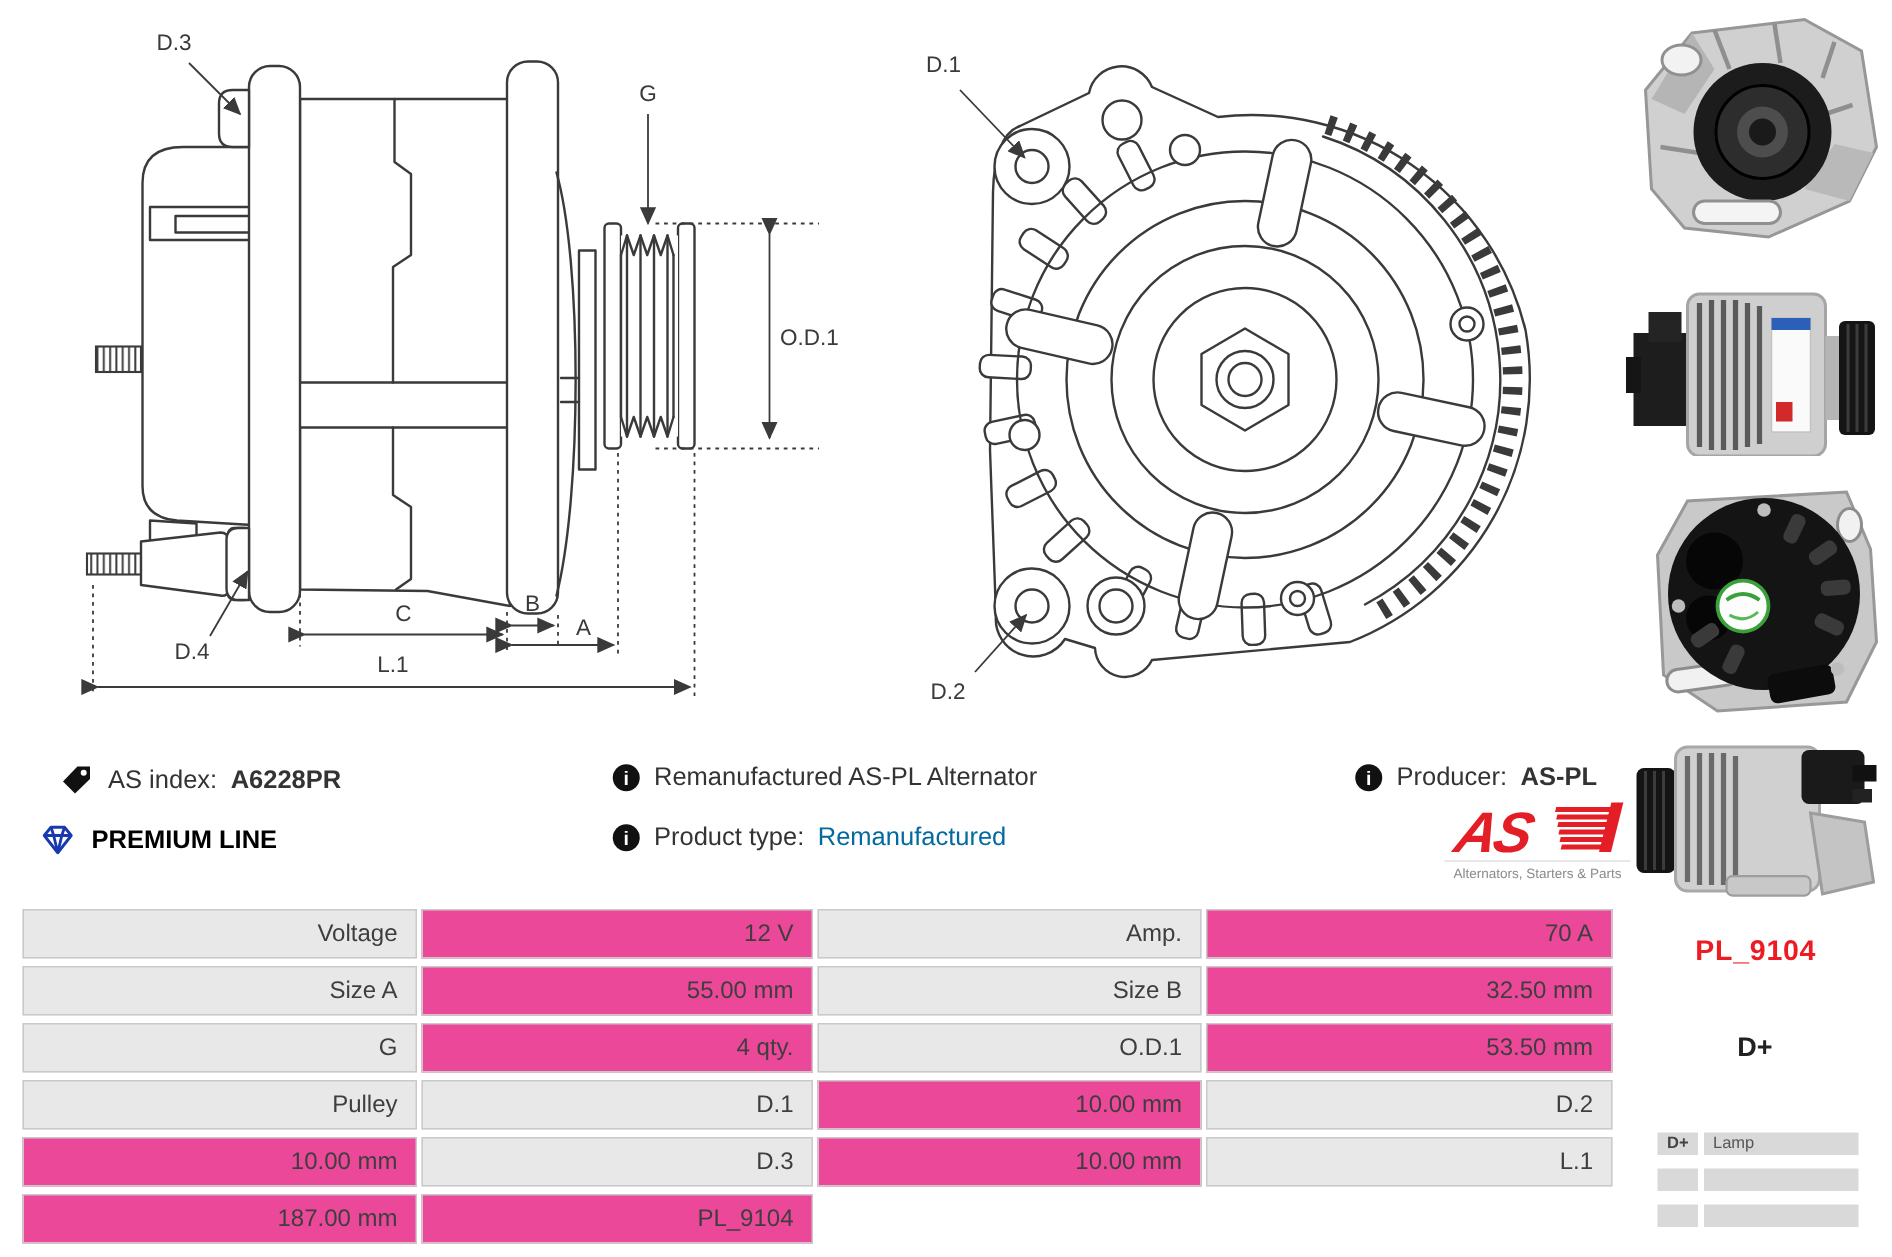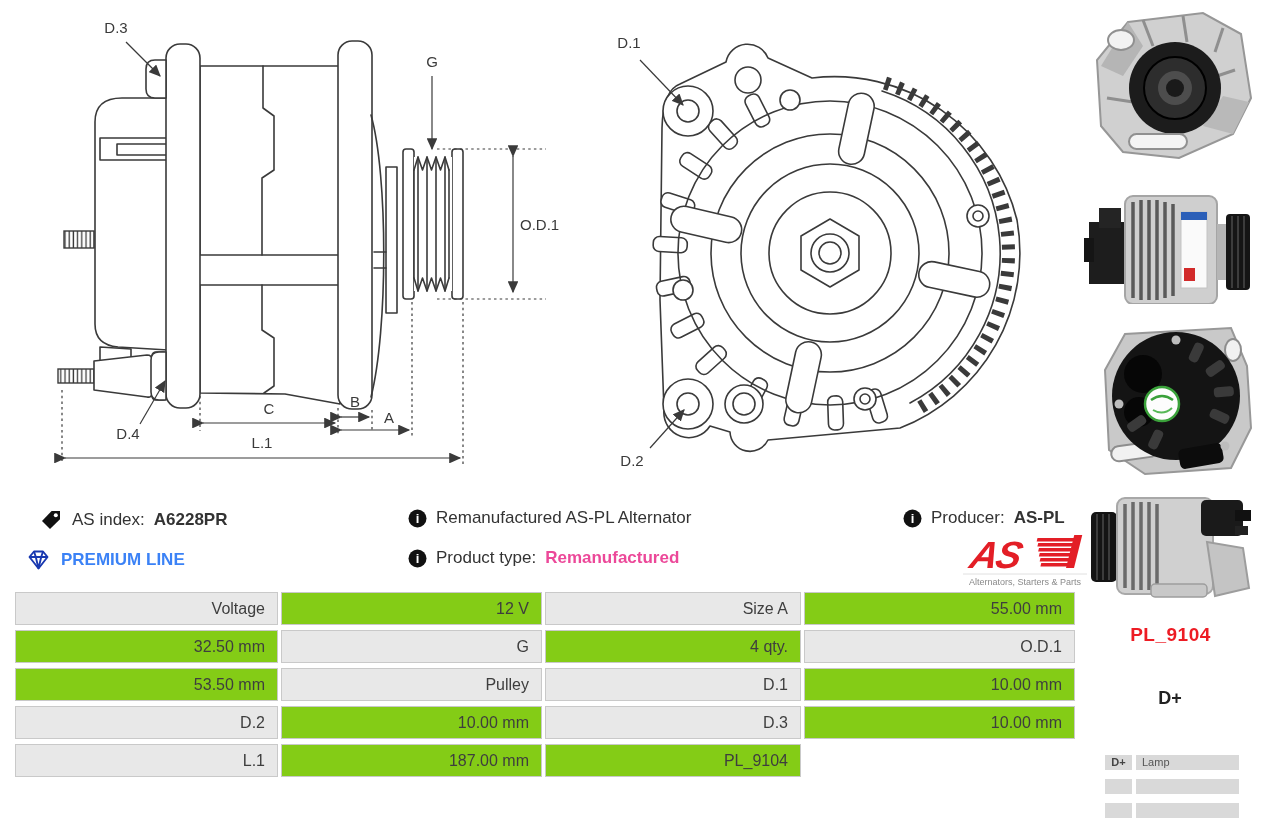--- a/index.html
+++ b/index.html
@@ -16,34 +16,34 @@
   .dim{stroke:#3a3a3a;stroke-width:1.2;fill:none;}
   .dot{stroke:#3a3a3a;stroke-width:1.2;stroke-dasharray:2.5 3.2;fill:none;}
   .dlab{font-size:15px;fill:#3a3a3a;}
 
   
   .photo{position:absolute;left:1083px;width:178px;}
 
   
   .inforow{position:absolute;display:flex;align-items:center;gap:9px;font-size:17px;color:#333;white-space:nowrap;}
   .inforow b{font-weight:bold;}
-  .blue{color:#3b82f6;font-weight:bold;}
-  .green{color:#ec4899;font-weight:bold;}
+  .blue{color:#000000;font-weight:bold;}
+  .green{color:#0369a1;font-weight:normal;}
   .icn{display:inline-flex;flex:none;}
 
   
   .aslogo{position:absolute;left:955px;top:532px;width:140px;height:56px;}
 
   
-  .spec{position:absolute;left:15px;top:592px;display:grid;
+  .spec{position:absolute;left:15px;top:606px;display:grid;
     grid-template-columns:263px 261px 256px 271px;column-gap:3px;row-gap:5px;}
   .spec .cell{height:31px;line-height:31px;border:1px solid #c9c9c9;
     text-align:right;padding-right:12px;font-size:16px;color:#3e3e3e;}
   .spec .lab{background:#e8e8e8;}
-  .spec .val{background:#84cc16;}
+  .spec .val{background:#ec4899;}
 
   
   .plugcode{position:absolute;left:1108px;top:624px;width:125px;text-align:center;
     font-size:19px;font-weight:bold;color:#ed1c24;letter-spacing:.5px;}
   .terminal{position:absolute;left:1140px;top:688px;width:60px;text-align:center;
     font-size:18px;font-weight:bold;color:#222;}
   .pinout{position:absolute;left:1105px;top:755px;display:grid;
     grid-template-columns:27px 103px;column-gap:4px;row-gap:9px;font-size:11px;color:#444;}
   .pinout .pcell{height:15px;line-height:15px;background:#d9d9d9;}
   .pinout .pk{text-align:center;font-weight:bold;}
@@ -349,23 +349,26 @@
         <rect x="120" y="3" width="8" height="33"></rect>
       </g>
     </g>
     <line x1="8" y1="42" x2="132" y2="42" stroke="#e0e0e0" stroke-width="1"></line>
     <text x="70" y="53" text-anchor="middle" font-size="9" fill="#8a8a8a">Alternators, Starters &amp; Parts</text>
   </svg>
 
   <div class="spec">
     <div class="cell lab">Voltage</div>
     <div class="cell val">12 V</div>
+    <div class="cell lab">Amp.</div>
+    <div class="cell val">70 A</div>
 
     <div class="cell lab">Size A</div>
     <div class="cell val">55.00 mm</div>
+    <div class="cell lab">Size B</div>
     <div class="cell val">32.50 mm</div>
 
     <div class="cell lab">G</div>
     <div class="cell val">4 qty.</div>
     <div class="cell lab">O.D.1</div>
     <div class="cell val">53.50 mm</div>
 
     <div class="cell lab">Pulley</div>
     <div class="cell lab">D.1</div>
     <div class="cell val">10.00 mm</div>

